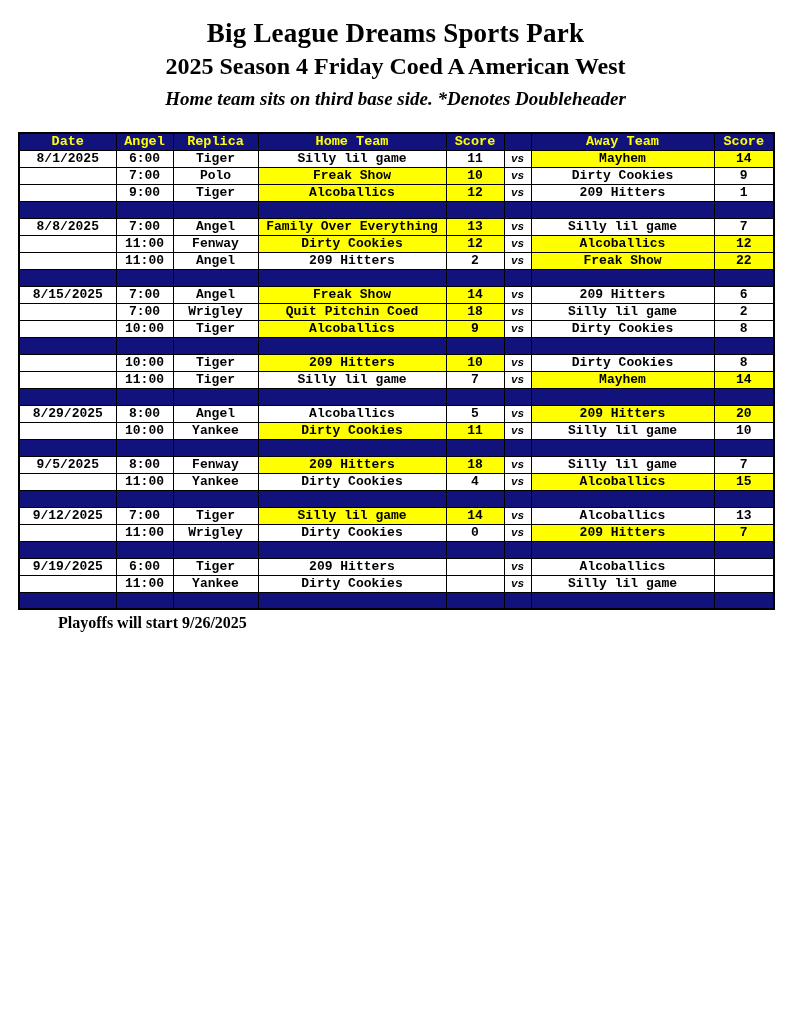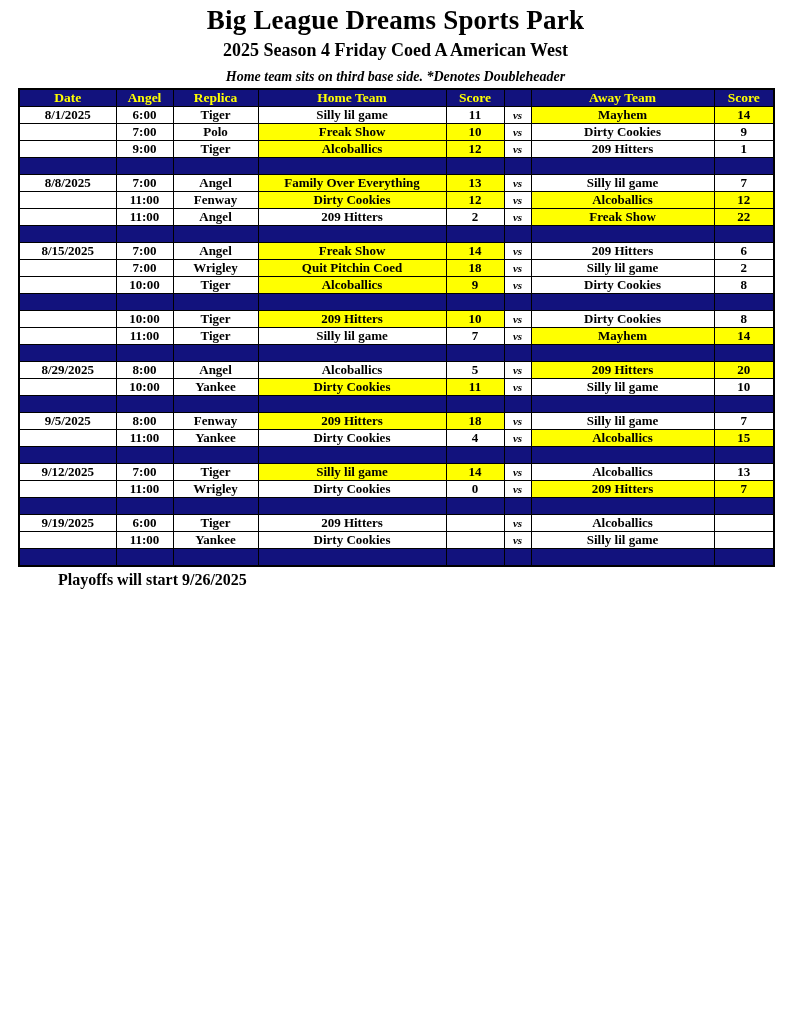--- a/index.html
+++ b/index.html
@@ -8,36 +8,37 @@
     --hdr-text:#ffff00;
     --ink:#000000;
   }
   *{box-sizing:border-box;}
   html,body{margin:0;padding:0;background:#ffffff;}
   body{
     width:791px;height:1024px;
     font-family:"Liberation Serif","DejaVu Serif",serif;
     color:var(--ink);
   }
-  .page{padding:1px 18px 0 18px;}
+  .page{padding:14px 18px 0 18px;}
   .title{
     text-align:center;font-weight:bold;font-size:27px;
     margin:4px 0 4px 0;letter-spacing:0.2px;
   }
   .subtitle{
-    text-align:center;font-weight:bold;font-size:18px;
+    text-align:center;font-weight:bold;font-size:24px;
     margin:0 0 8px 0;
   }
   .note{
-    text-align:center;font-weight:bold;font-style:italic;font-size:14px;
-    margin:0 0 3px 0;
+    text-align:center;font-weight:bold;font-style:italic;font-size:19px;
+    margin:0 0 22px 0;
   }
   table.schedule{
     width:755px;border-collapse:collapse;border:2px solid #000;
     table-layout:fixed;
+    font-family:Liberation Mono, monospace;
   }
   .schedule th,.schedule td{
     border:1px solid #000;
     height:17px;
     padding:0 2px;
     font-weight:bold;
     font-size:13px;
     text-align:center;
     vertical-align:middle;
     white-space:nowrap;

